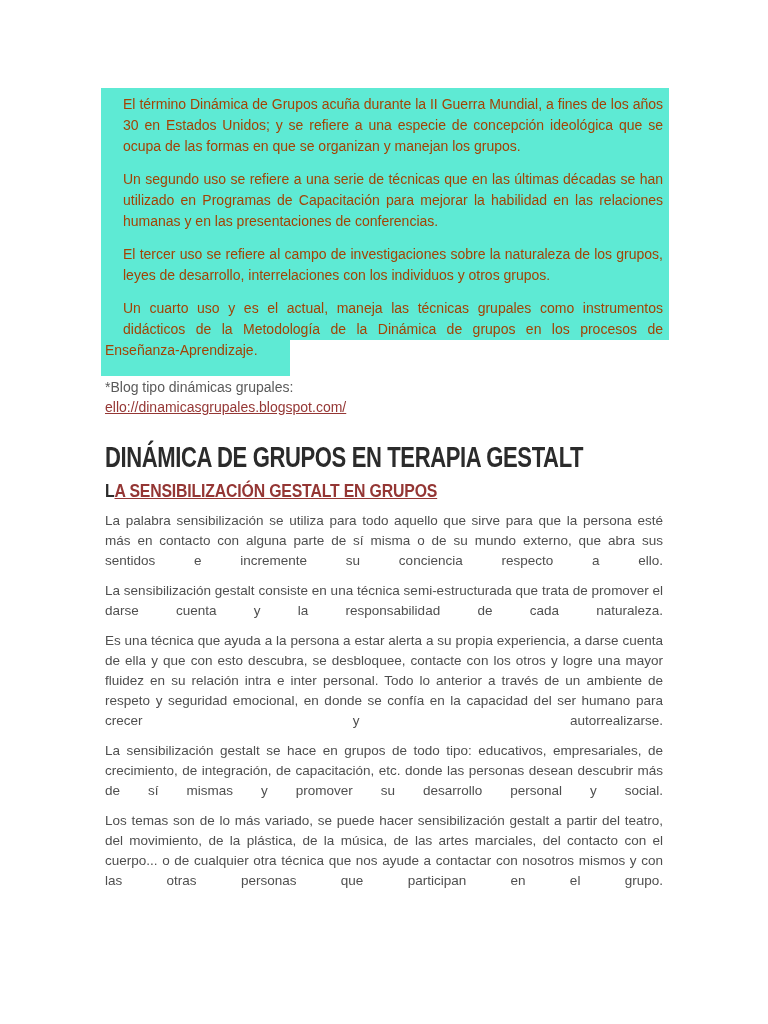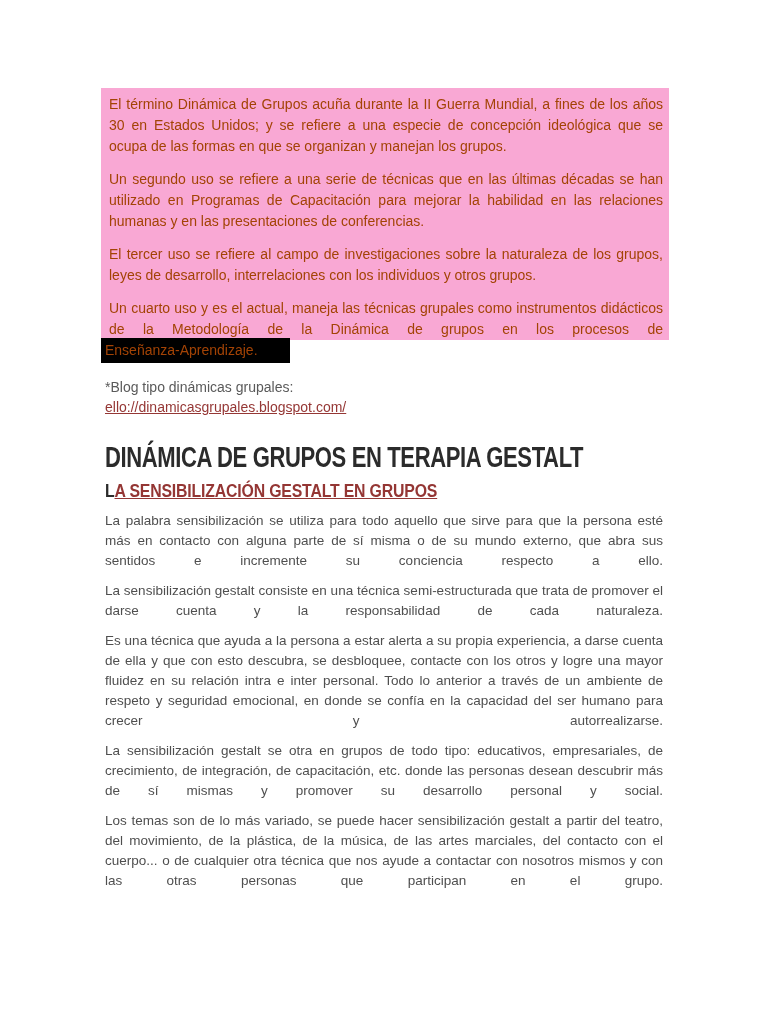--- a/index.html
+++ b/index.html
@@ -35,43 +35,43 @@
     margin: 0 0 14px 0;
     white-space: nowrap;
   }
   .doc-title .squeeze {
     display: inline-block;
     transform: scaleX(0.80);
     transform-origin: 0 50%;
   }
   
   .hl-block {
-    background: #f9a8d4;
+    background: #5eead4;
     margin-left: -4px;
     margin-right: -6px;
-    padding: 6px 6px 0 8px;
+    padding: 6px 6px 0 22px;
   }
   .hl-block p {
     margin: 0 0 12px 0;
     font-size: 14px;
     line-height: 21px;
     color: #a34305;
     text-align: justify;
   }
   .hl-block p:last-child { margin-bottom: 0; }
   .hl-block p.stretch-last { text-align-last: justify; }
   .hl-tail {
     margin: 0 0 0 0;
     font-size: 14px;
     line-height: 21px;
     color: #a34305;
   }
   .hl-tail .hl {
-    background: #000000;
-    padding: 4px 32px 5px 4px;
+    background: #5eead4;
+    padding: 4px 32px 18px 4px;
     margin-left: -4px;
     text-align: right;
   }
   
   .blog {
     margin: 16px 0 0 0;
     font-size: 14px;
     line-height: 20px;
   }
   .blog .note { color: #5a5a5a; }
@@ -149,18 +149,18 @@
     </div>
 
     <h1 class="main-heading"><span class="squeeze">DINÁMICA DE GRUPOS EN TERAPIA GESTALT</span></h1>
 
     <h3 class="sub-heading"><span class="squeeze"><span class="prefix">L</span><a href="#">A SENSIBILIZACIÓN GESTALT EN GRUPOS</a></span></h3>
 
     <div class="body-text">
       <p>La palabra sensibilización se utiliza para todo aquello que sirve para que la persona esté más en contacto con alguna parte de sí misma o de su mundo externo, que abra sus sentidos e incremente su conciencia respecto a ello.</p>
       <p>La sensibilización gestalt consiste en una técnica semi-estructurada que trata de promover el darse cuenta y la responsabilidad de cada naturaleza.</p>
       <p>Es una técnica que ayuda a la persona a estar alerta a su propia experiencia, a darse cuenta de ella y que con esto descubra, se desbloquee, contacte con los otros y logre una mayor fluidez en su relación intra e inter personal. Todo lo anterior a través de un ambiente de respeto y seguridad emocional, en donde se confía en la capacidad del ser humano para crecer y autorrealizarse.</p>
-      <p>La sensibilización gestalt se otra en grupos de todo tipo: educativos, empresariales, de crecimiento, de integración, de capacitación, etc. donde las personas desean descubrir más de sí mismas y promover su desarrollo personal y social.</p>
+      <p>La sensibilización gestalt se hace en grupos de todo tipo: educativos, empresariales, de crecimiento, de integración, de capacitación, etc. donde las personas desean descubrir más de sí mismas y promover su desarrollo personal y social.</p>
       <p>Los temas son de lo más variado, se puede hacer sensibilización gestalt a partir del teatro, del movimiento, de la plástica, de la música, de las artes marciales, del contacto con el cuerpo... o de cualquier otra técnica que nos ayude a contactar con nosotros mismos y con las otras personas que participan en el grupo.</p>
     </div>
 
   </div>
 </div>
 
 </body></html>

